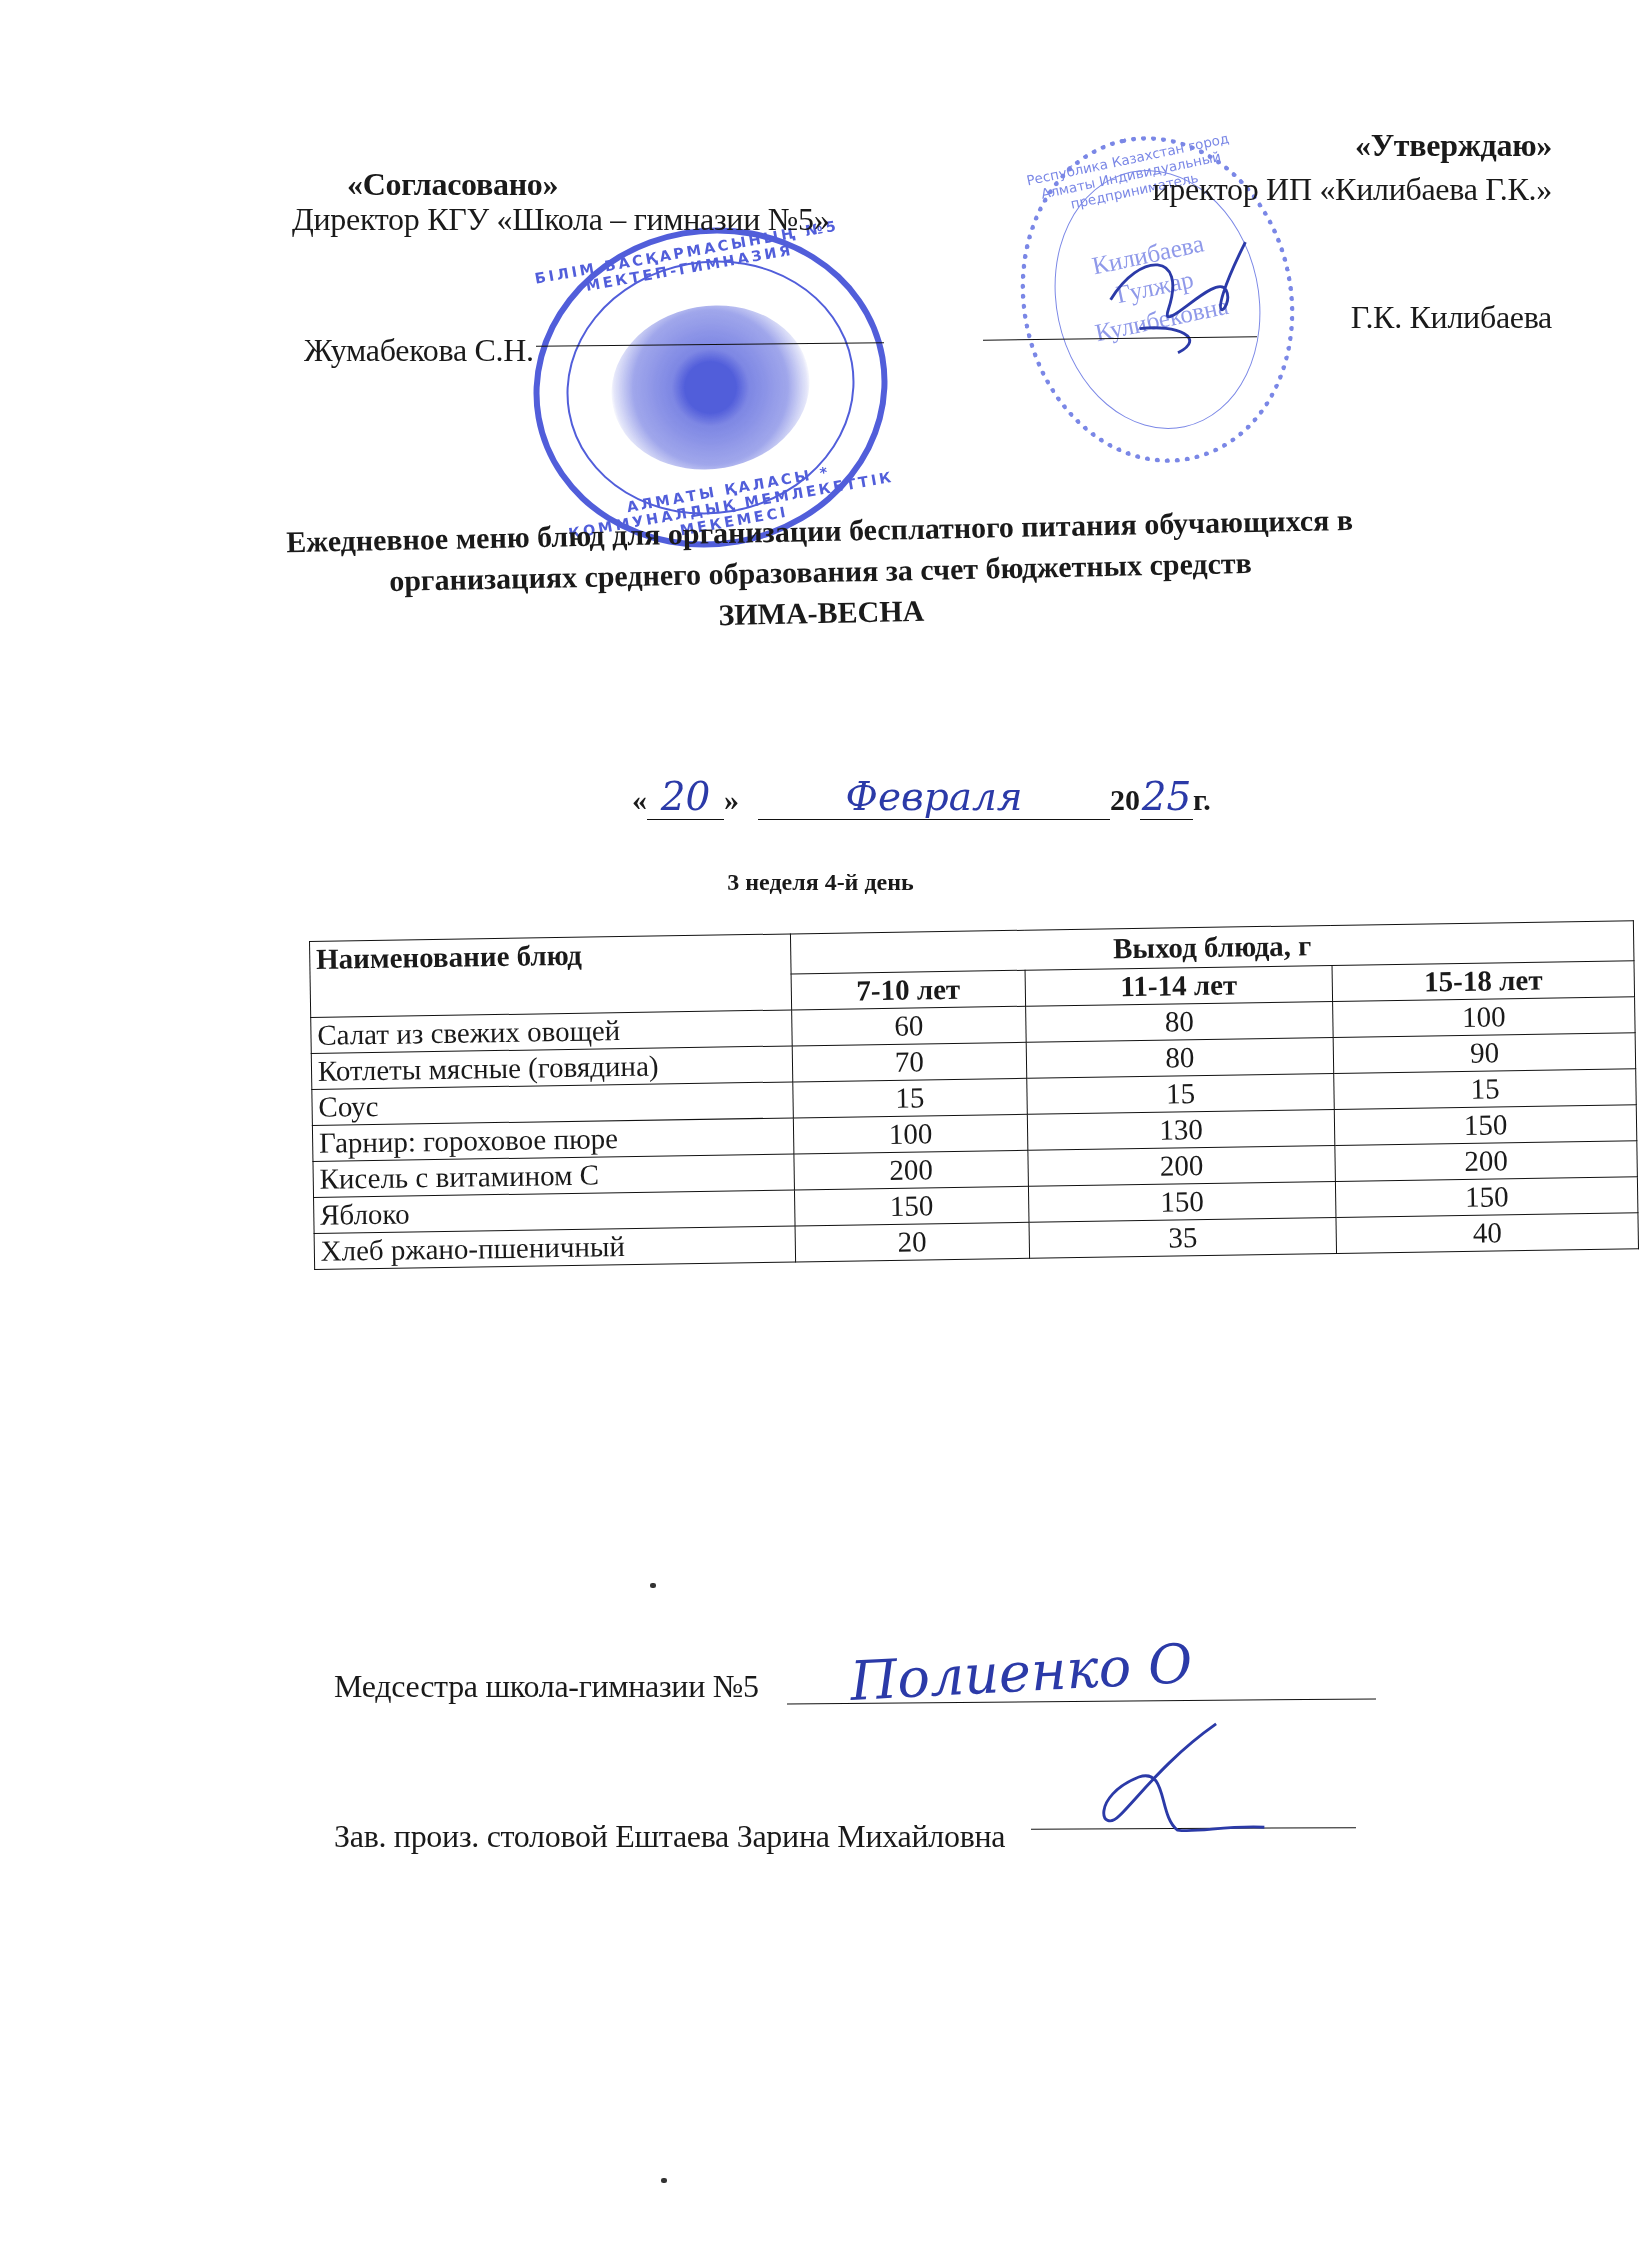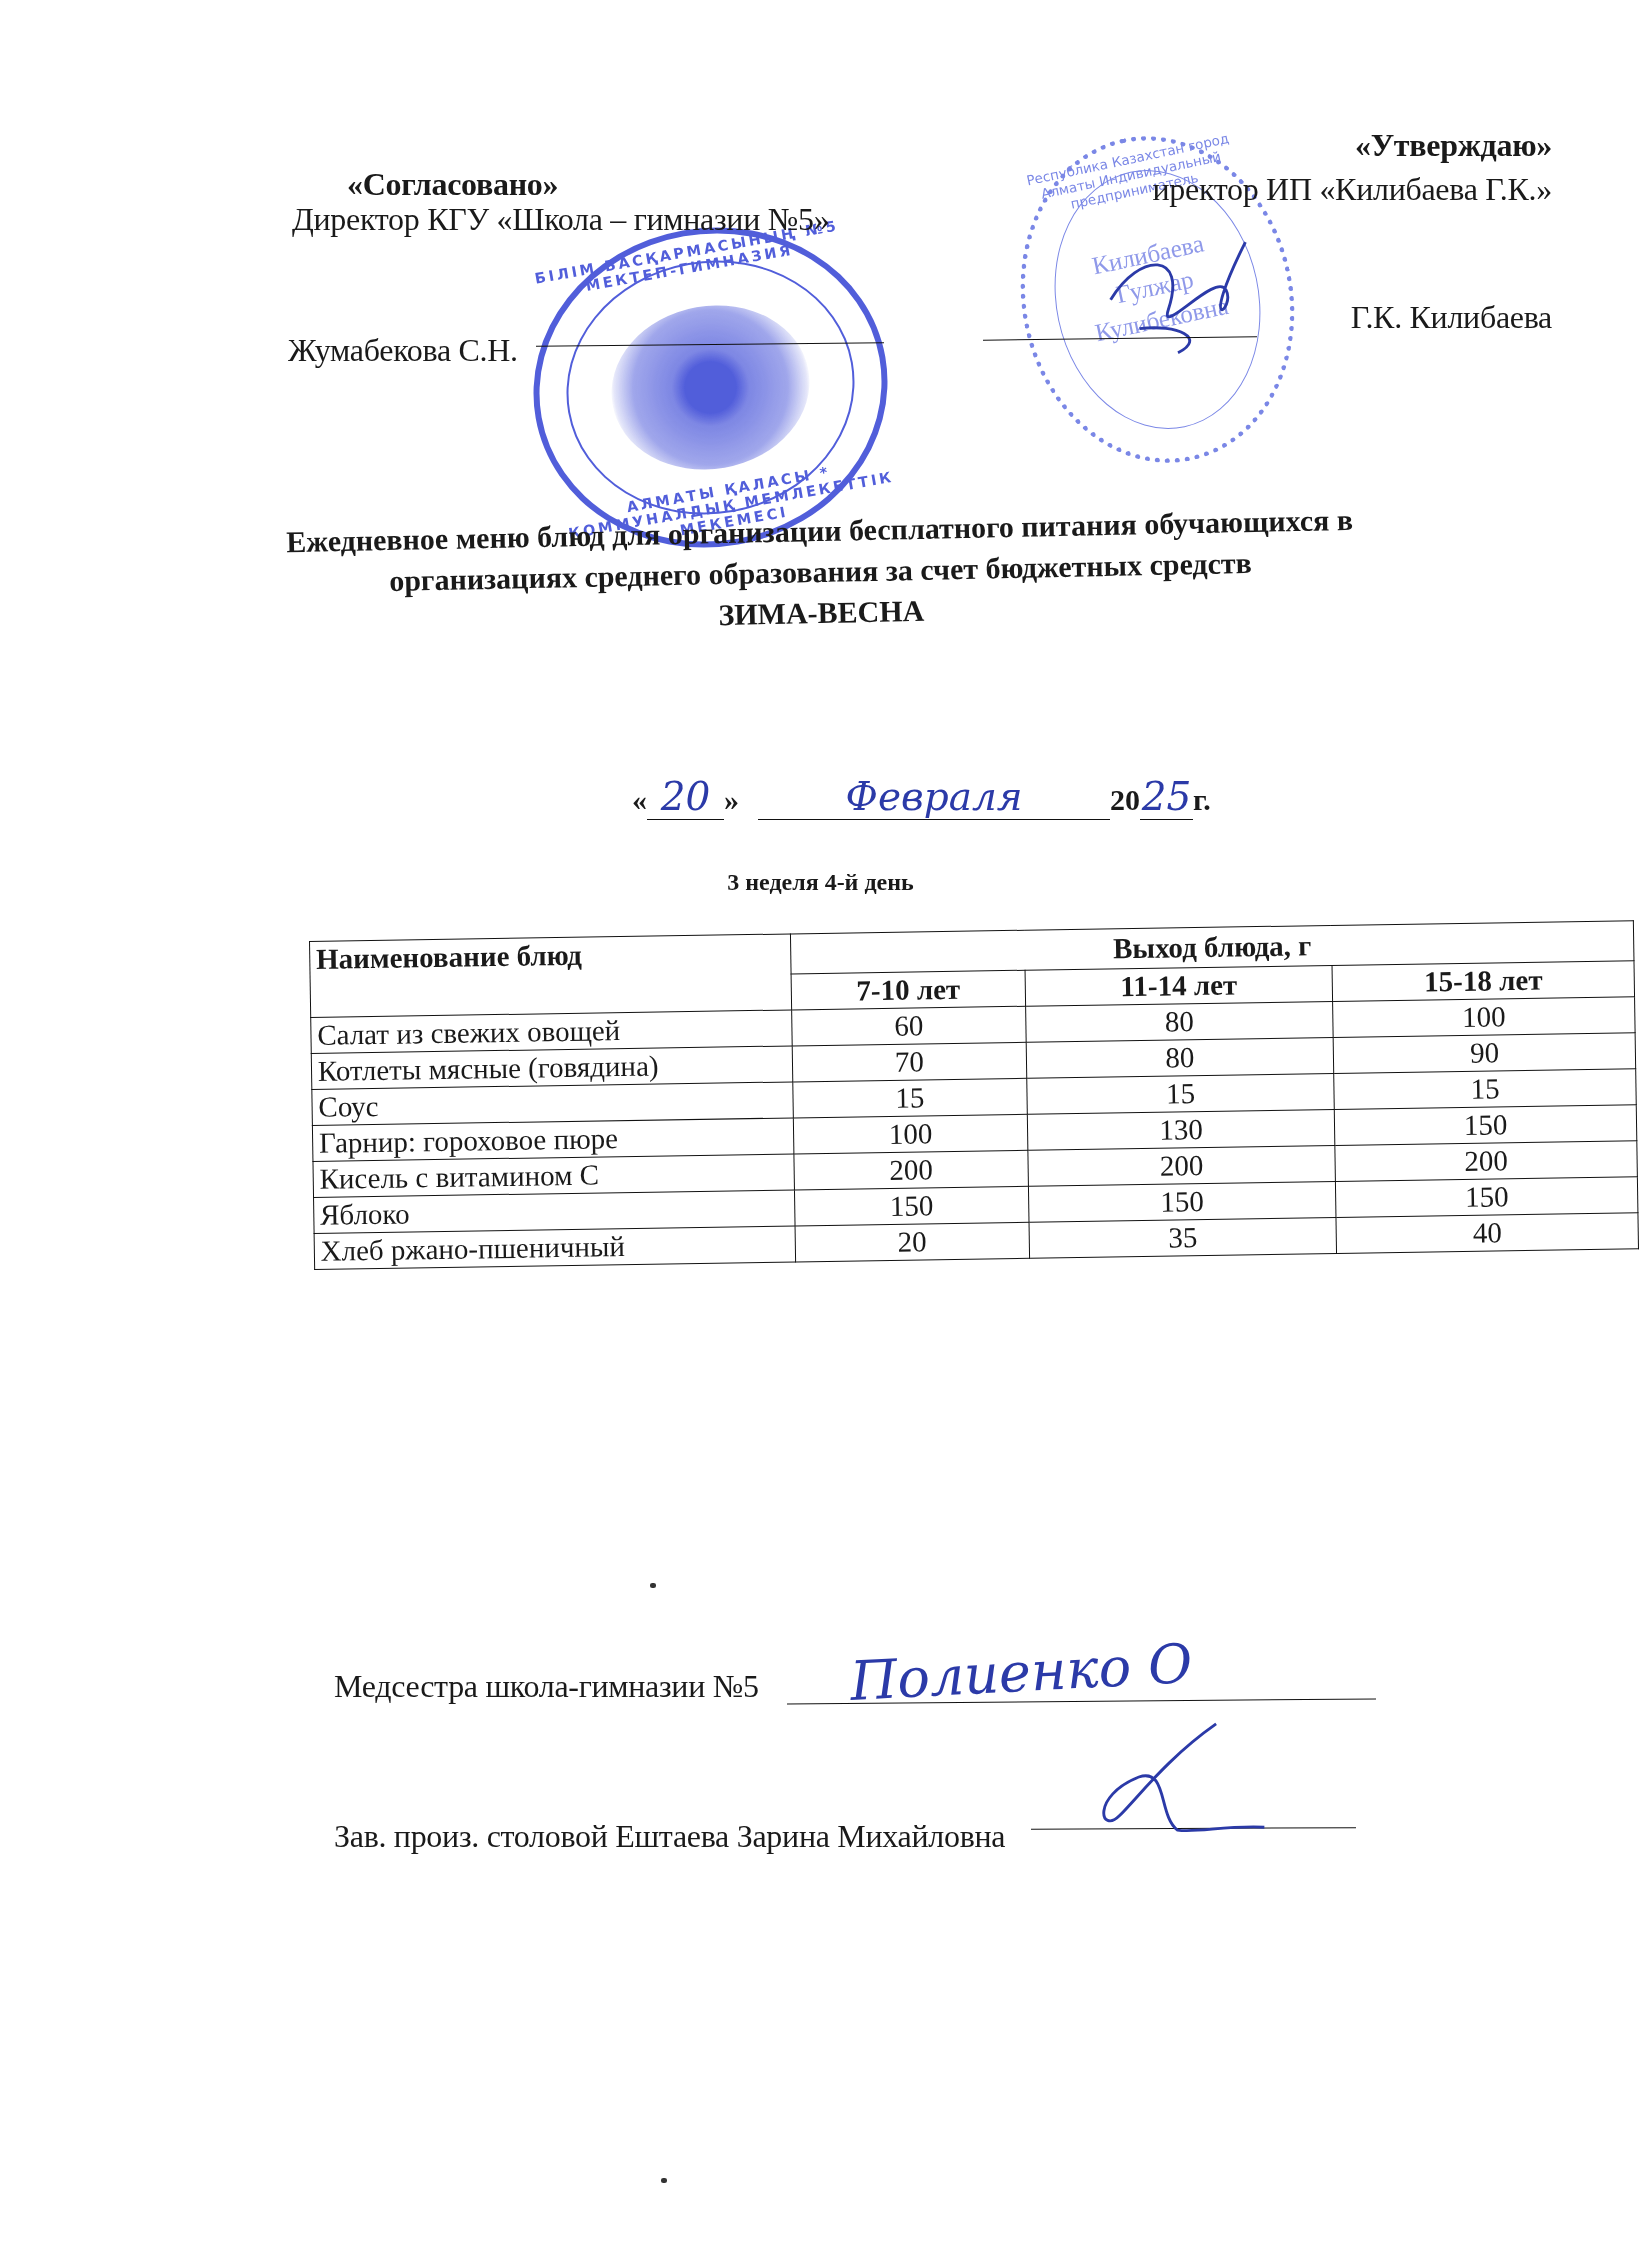--- a/index.html
+++ b/index.html
@@ -7,21 +7,21 @@
     width: 1641px; height: 2257px; position: relative; overflow: hidden;
     font-family: "Liberation Serif", "DejaVu Serif", serif; color: #1a1a1a;
   }
   .abs { position: absolute; }
   .bold { font-weight: bold; }
   .txt { font-size: 32px; white-space: nowrap; letter-spacing: -0.3px; }
 
   
   #agreed-title { left: 299px; top: 166px; margin-left: 48px; }
   #agreed-line { left: 292px; top: 201px; }
-  #agreed-name { left: 288px; top: 332px; font-family: Liberation Serif, serif; }
+  #agreed-name { left: 304px; top: 332px; font-family: Liberation Serif, serif; }
   #agreed-sign-line { left: 536px; top: 344px; width: 348px; border-top: 1.9px solid #111; transform: rotate(-0.6deg); }
 
   #approve-title { right: 89px; top: 127px; }
   #approve-line { right: 89px; top: 171px; }
   #approve-name { right: 89px; top: 299px; }
   #approve-sign-line { left: 983px; top: 338px; width: 274px; border-top: 1.9px solid #111; transform: rotate(-0.7deg); }
 
   
   .stamp { position: absolute; border-radius: 50%; }
   #stamp-school { left: 533px; top: 228px; width: 343px; height: 307px; border: 6.8px solid #3a48d6; transform: rotate(-10deg); opacity: 0.88; }

